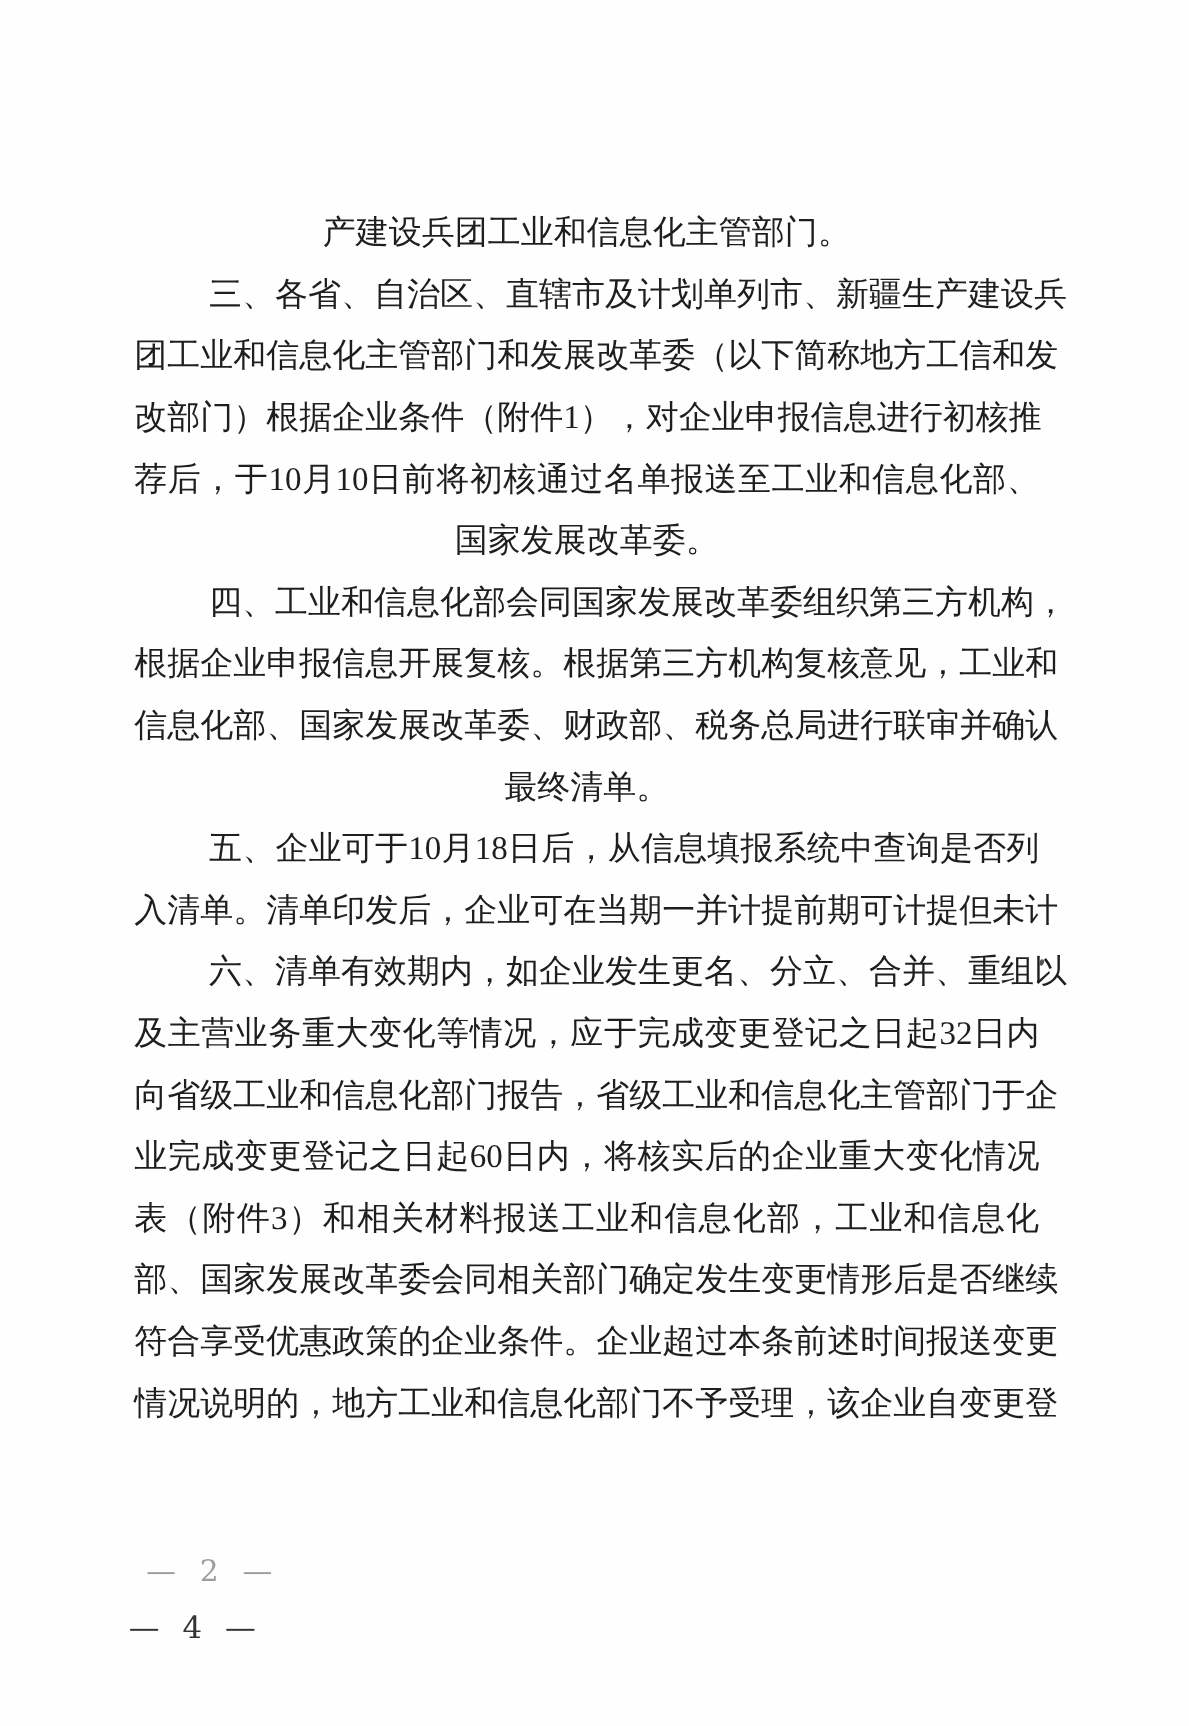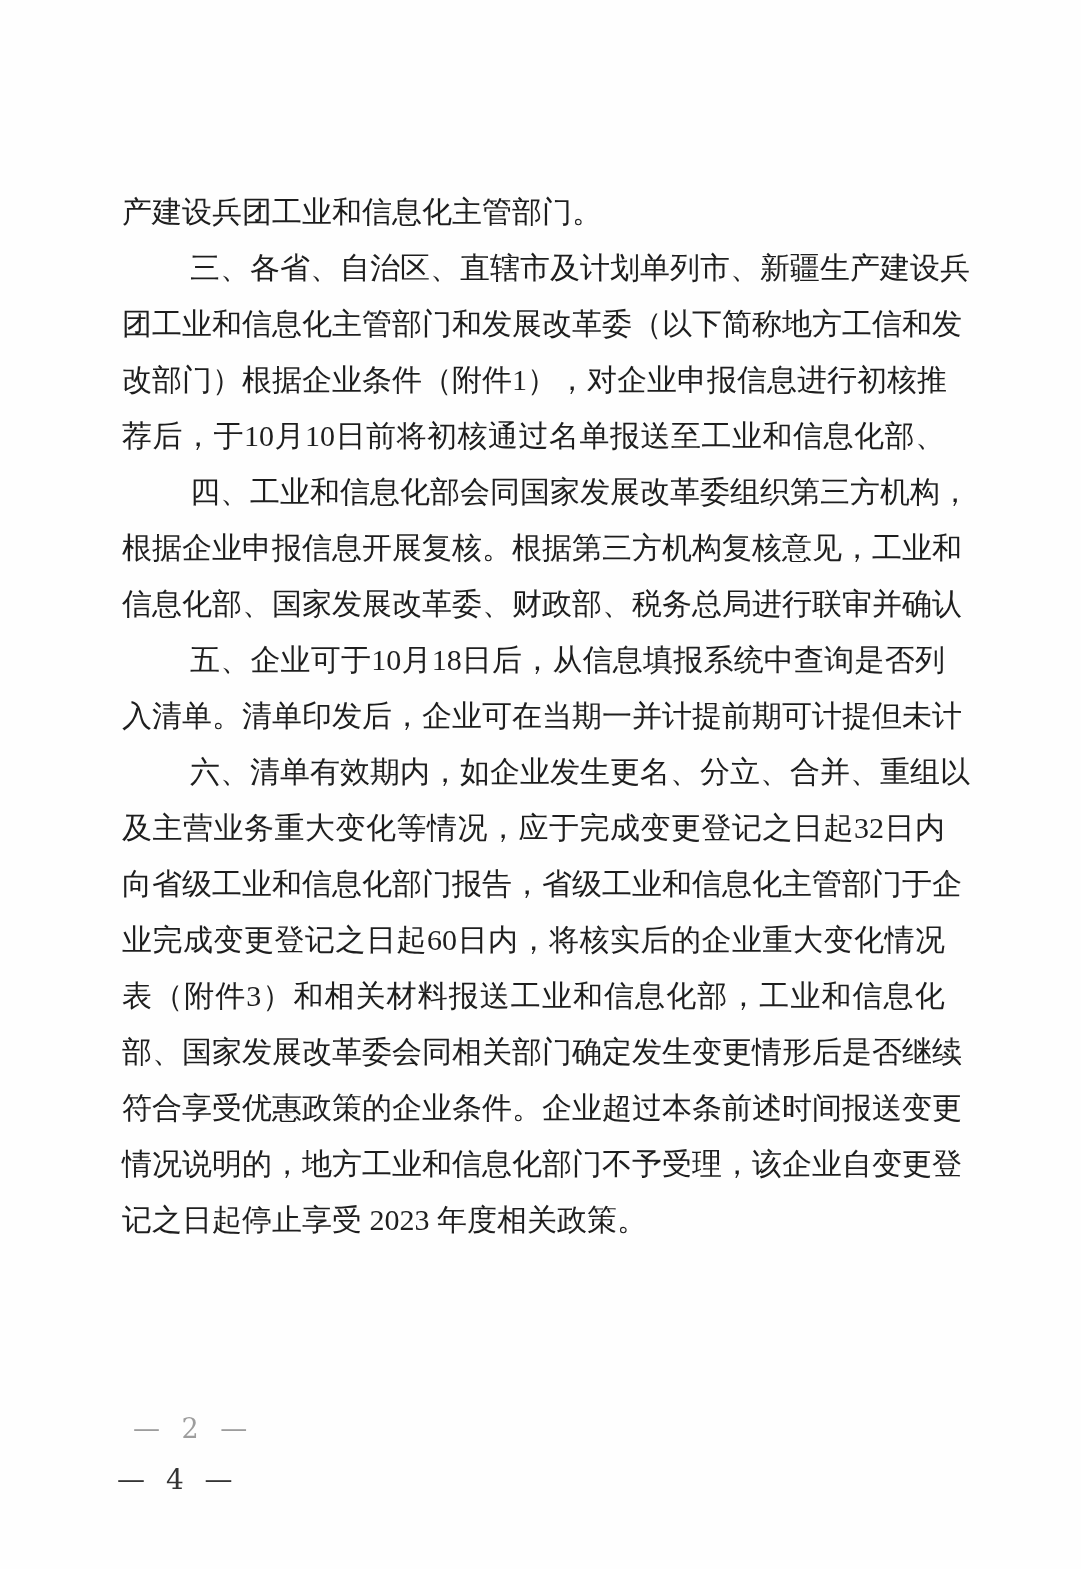--- a/index.html
+++ b/index.html
@@ -10,20 +10,21 @@
     height: 1569px;
     overflow: hidden;
   }
   .page {
     position: relative;
     width: 1081px;
     height: 1569px;
     background: #fefefe;
     font-family: "Liberation Serif", "DejaVu Serif", serif;
     color: #1e1e1e;
+    text-align: center;
   }
   .doc-body {
     position: absolute;
     left: 122px;
     top: 184px;
     width: 823px;
   }
   .line {
     height: 56px;
     font-size: 30px;
@@ -186,20 +187,21 @@
         <span>至</span>
         <span>工</span>
         <span>业</span>
         <span>和</span>
         <span>信</span>
         <span>息</span>
         <span>化</span>
         <span>部</span>
         <span>、</span>
       </div>
+      <div class="line">国家发展改革委。</div>
       <div class="line j indent">
         <span>四</span>
         <span>、</span>
         <span>工</span>
         <span>业</span>
         <span>和</span>
         <span>信</span>
         <span>息</span>
         <span>化</span>
         <span>部</span>
@@ -274,20 +276,21 @@
         <span>总</span>
         <span>局</span>
         <span>进</span>
         <span>行</span>
         <span>联</span>
         <span>审</span>
         <span>并</span>
         <span>确</span>
         <span>认</span>
       </div>
+      <div class="line">最终清单。</div>
       <div class="line j indent">
         <span>五</span>
         <span>、</span>
         <span>企</span>
         <span>业</span>
         <span>可</span>
         <span>于</span>
         <span>10</span>
         <span>月</span>
         <span>18</span>
@@ -566,18 +569,17 @@
         <span>理</span>
         <span>，</span>
         <span>该</span>
         <span>企</span>
         <span>业</span>
         <span>自</span>
         <span>变</span>
         <span>更</span>
         <span>登</span>
       </div>
-      <div class="line">记之日起停止享受 2023 年度相关政策。</div>
     </div>
   <div class="pagenum pagenum-faint">— 2 —</div>
   <div class="pagenum pagenum-dark">— 4 —</div>
   <div class="speck"></div>
 </div>
 
 </body></html>

